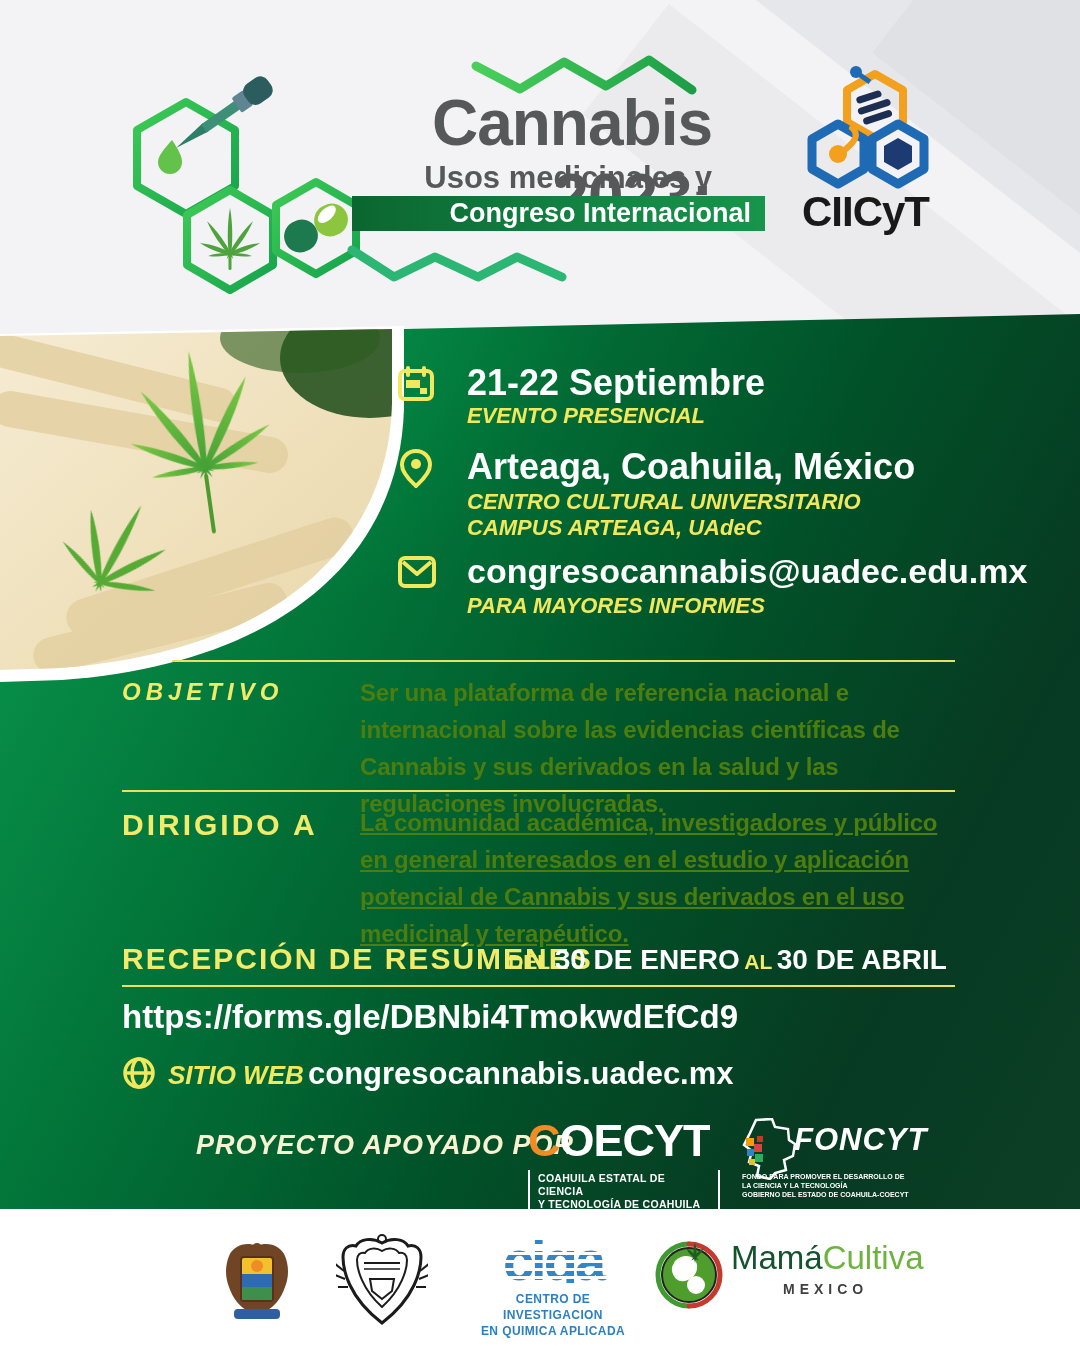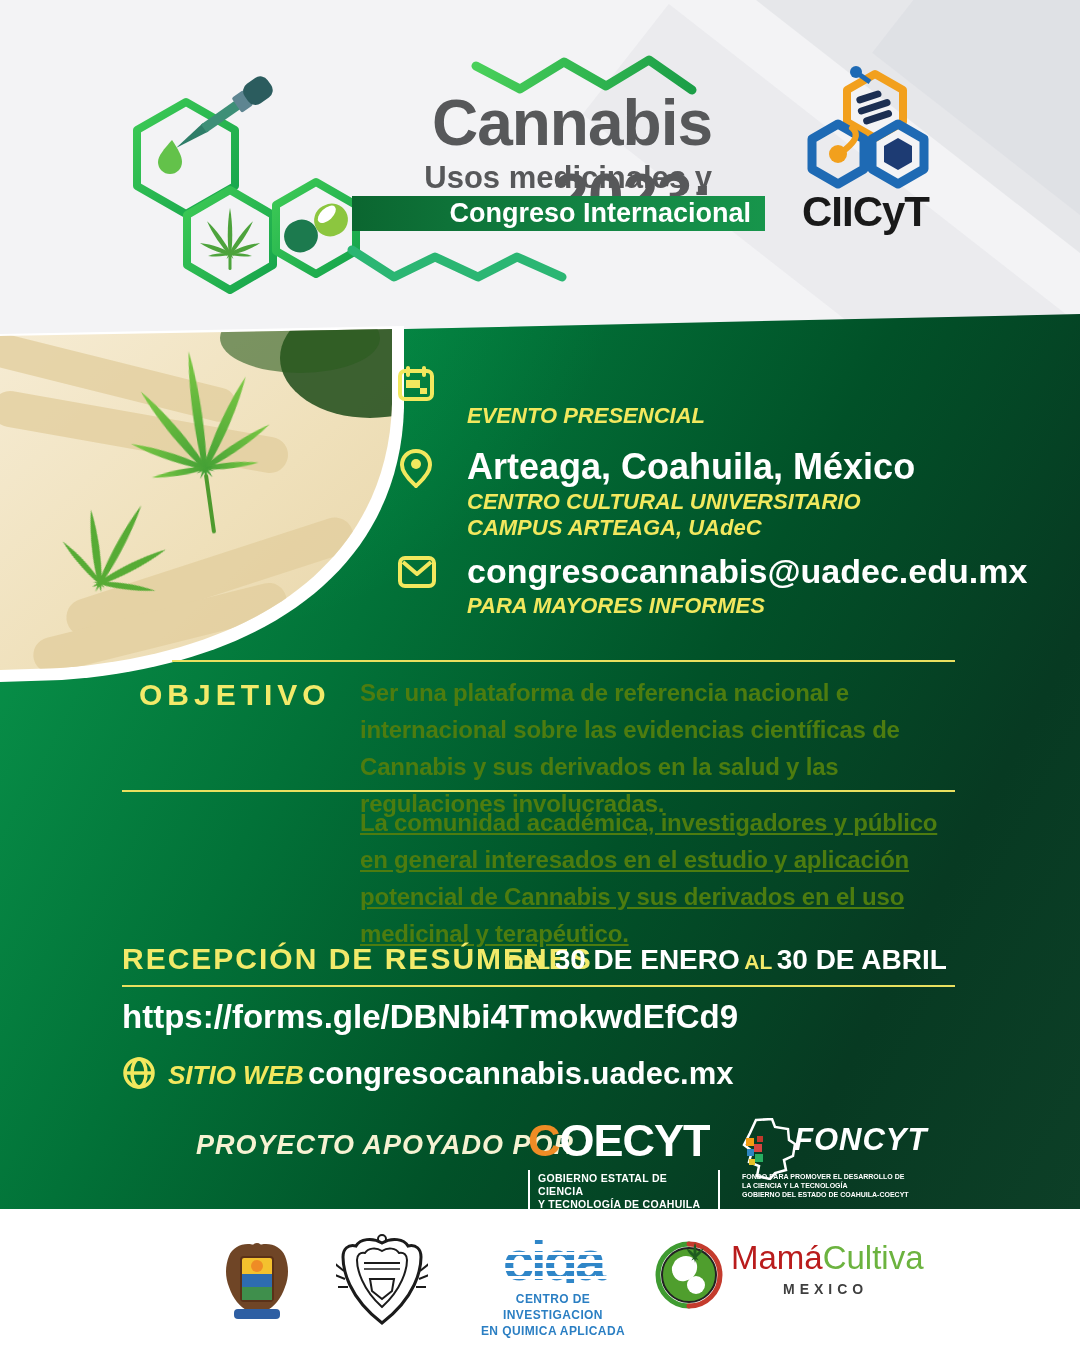--- a/index.html
+++ b/index.html
@@ -23,21 +23,21 @@
   .note-yellow{color:#f2e85e;font-weight:700;font-style:italic;}
   .sec-head{color:#f2ea6a;font-weight:800;}
   .body-txt{color:#4d7c0f;font-weight:700;letter-spacing:-.2px;line-height:37px;}
   .yline{position:absolute;height:2px;background:#e9e05f;}
   
   .footer{position:absolute;left:0;top:1209px;width:1080px;height:141px;background:#ffffff;}
   .ciqa-word{font-weight:900;font-size:56px;letter-spacing:-3px;line-height:44px;
       background:repeating-linear-gradient(#2f86c8 0 5px,#ffffff 5px 8px);
       -webkit-background-clip:text;background-clip:text;color:transparent;}
   .ciqa-cap{color:#2b7fc3;font-weight:800;font-size:12px;line-height:16px;text-align:center;letter-spacing:.4px;}
-  .mc-name1{color:#b91c1c;font-weight:400;font-size:33px;}
+  .mc-name1{color:#14532d;font-weight:400;font-size:33px;}
   .mc-name2{color:#6cb33f;font-weight:400;font-size:33px;}
   .mc-sub{color:#3f3f3f;font-weight:700;font-size:14px;letter-spacing:5px;}
   .coecyt-cap{color:#fff;font-weight:700;font-size:10.5px;line-height:13px;letter-spacing:.3px;}
   .fon-cap{color:#fff;font-weight:700;font-size:7px;line-height:9px;}
 </style>
 </head>
 <body>
 
 <div class="poster">
 
@@ -184,42 +184,44 @@
     </g>
   </svg>
 
   <svg class="abs" style="left:398px;top:366px;" width="36" height="36" viewBox="0 0 36 36">
     <rect x="2" y="5" width="32" height="28" rx="5" fill="none" stroke="#f2e85e" stroke-width="4"></rect>
     <line x1="10" y1="2" x2="10" y2="9" stroke="#f2e85e" stroke-width="4" stroke-linecap="round"></line>
     <line x1="26" y1="2" x2="26" y2="9" stroke="#f2e85e" stroke-width="4" stroke-linecap="round"></line>
     <rect x="8" y="14" width="14" height="8" fill="#f2e85e"></rect>
     <rect x="22" y="22" width="7" height="6" fill="#f2e85e"></rect>
   </svg>
+  <div class="abs white-txt" style="left:467px;top:362px;font-size:36px;">21-22 Septiembre</div>
   <div class="abs note-yellow" style="left:467px;top:403px;font-size:22px;">EVENTO PRESENCIAL</div>
 
   <svg class="abs" style="left:398px;top:448px;" width="36" height="40" viewBox="0 0 36 40">
     <path d="M18,3 C26,3 32,9 32,17 C32,26 22,34 18,38 C14,34 4,26 4,17 C4,9 10,3 18,3 Z" fill="none" stroke="#f2e85e" stroke-width="4"></path>
     <circle cx="18" cy="16" r="5" fill="#f2e85e"></circle>
   </svg>
   <div class="abs white-txt" style="left:467px;top:446px;font-size:36px;">Arteaga, Coahuila, México</div>
   <div class="abs note-yellow" style="left:467px;top:489px;font-size:22px;">CENTRO CULTURAL UNIVERSITARIO</div>
   <div class="abs note-yellow" style="left:467px;top:515px;font-size:22px;">CAMPUS ARTEAGA, UAdeC</div>
 
   <svg class="abs" style="left:398px;top:556px;" width="38" height="32" viewBox="0 0 38 32">
     <rect x="2" y="2" width="34" height="28" rx="5" fill="none" stroke="#f2e85e" stroke-width="4"></rect>
     <polyline points="5,6 19,18 33,6" fill="none" stroke="#f2e85e" stroke-width="4" stroke-linejoin="round"></polyline>
   </svg>
   <div class="abs white-txt" style="left:467px;top:552px;font-size:34px;text-align:right;">congresocannabis@uadec.edu.mx</div>
   <div class="abs note-yellow" style="left:467px;top:593px;font-size:22px;">PARA MAYORES INFORMES</div>
 
   <div class="yline" style="left:172px;top:660px;width:783px;"></div>
-  <div class="abs sec-head" style="left:139px;top:678px;font-size:30px;letter-spacing:5px;">OBJETIVO</div>
+  <div class="abs sec-head" style="left:122px;top:678px;font-size:24px;letter-spacing:5px;font-style:italic;">OBJETIVO</div>
   <div class="abs body-txt" style="left:360px;top:674px;width:600px;font-size:24px;">Ser una plataforma de referencia nacional e internacional sobre las evidencias científicas de Cannabis y sus derivados en la salud y las regulaciones involucradas.</div>
 
   <div class="yline" style="left:122px;top:790px;width:833px;"></div>
+  <div class="abs sec-head" style="left:122px;top:808px;font-size:30px;letter-spacing:3px;">DIRIGIDO A</div>
   <div class="abs body-txt" style="left:360px;top:804px;width:600px;font-size:24px;text-decoration:underline;">La comunidad académica, investigadores y público en general interesados en el estudio y aplicación potencial de Cannabis y sus derivados en el uso medicinal y terapéutico.</div>
 
   <div class="abs sec-head" style="left:122px;top:942px;font-size:30px;letter-spacing:2px;">RECEPCIÓN DE RESÚMENES</div>
   <div class="abs" style="left:500px;top:944px;width:455px;text-align:center;white-space:nowrap;">
     <span class="sec-head" style="font-size:21px;">DEL</span>
     <span class="white-txt" style="font-size:28px;">30 DE ENERO</span>
     <span class="sec-head" style="font-size:21px;">AL</span>
     <span class="white-txt" style="font-size:28px;">30 DE ABRIL</span>
   </div>
   <div class="yline" style="left:122px;top:985px;width:833px;"></div>
@@ -232,21 +234,21 @@
   </svg>
   <div class="abs note-yellow" style="left:168px;top:1060px;font-size:26px;">SITIO WEB</div>
   <div class="abs white-txt" style="left:308px;top:1056px;font-size:31px;">congresocannabis.uadec.mx</div>
 
   <div class="abs" style="left:196px;top:1130px;font-size:27px;font-style:italic;font-weight:600;color:#f6f2d2;letter-spacing:1px;">PROYECTO APOYADO POR</div>
 
   <div class="abs" style="left:528px;top:1118px;width:192px;text-align:left;">
     <div style="font-size:45px;font-weight:800;letter-spacing:-1px;line-height:46px;">
       <span style="color:#ef8c25;">C</span><span style="color:#ffffff;">OECYT</span></div>
     <div style="display:inline-block;border-left:2px solid #fff;border-right:2px solid #fff;padding:2px 8px;margin-top:6px;">
-      <div class="coecyt-cap">GOBIERNO ESTATAL DE CIENCIA</div>
+      <div class="coecyt-cap">COAHUILA ESTATAL DE CIENCIA</div>
       <div class="coecyt-cap">Y TECNOLOGÍA DE COAHUILA</div>
     </div>
   </div>
 
   <div class="abs" style="left:742px;top:1122px;width:170px;">
     <svg width="54" height="62" viewBox="0 0 54 62" style="position:absolute;left:0;top:-4px;">
       <path d="M14,2 L30,1 L33,9 L46,11 L47,22 L53,26 L51,38 L42,42 L44,52 L33,55 L28,61 L15,58 L17,48 L7,44 L10,33 L2,27 L8,15 Z" fill="none" stroke="#ffffff" stroke-width="2.5"></path>
       <rect x="4" y="20" width="8" height="8" fill="#f39c12"></rect>
       <rect x="12" y="26" width="8" height="8" fill="#d64541"></rect>
       <rect x="5" y="31" width="7" height="7" fill="#2e86c1"></rect>

